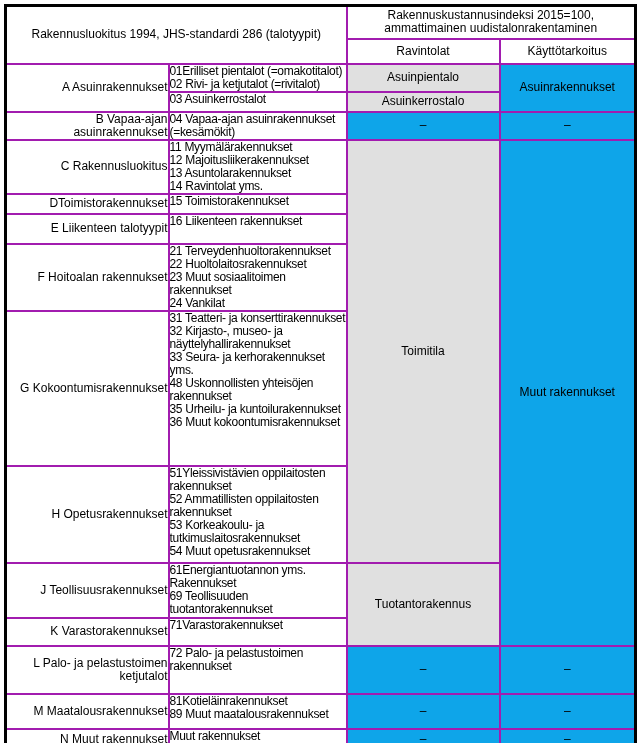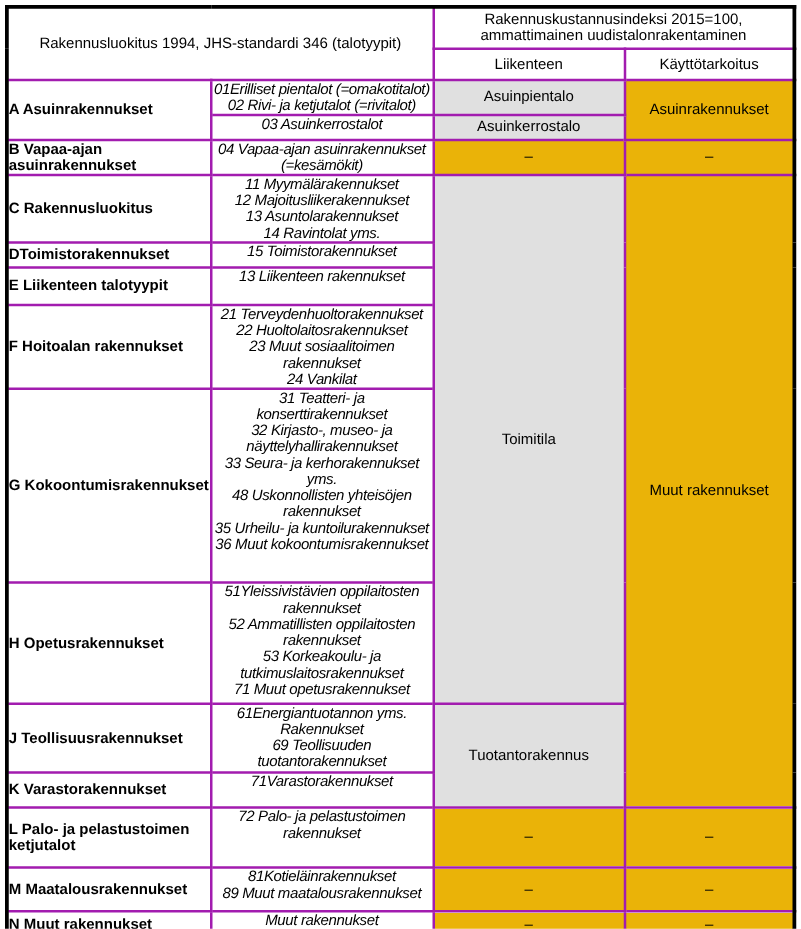--- a/index.html
+++ b/index.html
@@ -36,40 +36,39 @@
   td.thin-top    { border-top: 1px solid #000000; }
 
   td.hdr {
     text-align: center;
     vertical-align: middle;
     white-space: pre-line;
     line-height: 14px;
   }
   td.cat {
     vertical-align: middle;
-    text-align: left;
-    font-weight: bold;
+    text-align: right;
+    font-weight: normal;
     padding: 0 2px 0 4px;
     font-size: 11px;
     line-height: 13px;
   }
   td.codes {
     vertical-align: top;
-    text-align: center;
+    text-align: left;
     padding: 1px 2px 1px 3px;
     white-space: pre-line;
     font-size: 10.5px;
     letter-spacing: -0.3px;
     line-height: 12.6px;
-    font-style: italic;
   }
   td.val {
     text-align: center;
     vertical-align: middle;
-    background: #eab308;
+    background: #0ea5e9;
   }
   td.shaded {
     text-align: center;
     vertical-align: middle;
     background: var(--shaded, #e0e0e0);
     margin-left: 14px;
   }
   
   tr.rh1  { height: 33px; }
   tr.rh2  { height: 25px; }
@@ -95,26 +94,26 @@
   <table class="grid">
     <colgroup>
       <col style="width:163px">
       <col style="width:178px">
       <col style="width:153px">
       <col>
     </colgroup>
 
     <tbody>
         <tr class="rh1">
-      <td class="hdr" colspan="2" rowspan="2">Rakennusluokitus 1994, JHS-standardi 346 (talotyypit)</td>
+      <td class="hdr" colspan="2" rowspan="2">Rakennusluokitus 1994, JHS-standardi 286 (talotyypit)</td>
       <td class="hdr" colspan="2">Rakennuskustannusindeksi 2015=100,
 ammattimainen uudistalonrakentaminen</td>
     </tr>
     <tr class="rh2">
-      <td class="hdr">Liikenteen</td>
+      <td class="hdr">Ravintolat</td>
       <td class="hdr">Käyttötarkoitus</td>
     </tr>
 
     <tr class="ra1">
       <td class="cat" rowspan="2">A Asuinrakennukset</td>
       <td class="codes thin-bottom">01Erilliset pientalot (=omakotitalot)
 02 Rivi- ja ketjutalot (=rivitalot)</td>
       <td class="shaded thin-bottom">Asuinpientalo</td>
       <td class="val" rowspan="2">Asuinrakennukset</td>
     </tr>
@@ -141,21 +140,21 @@
       <td class="val" rowspan="8">Muut rakennukset</td>
     </tr>
 
     <tr class="rd">
       <td class="cat">DToimistorakennukset</td>
       <td class="codes">15 Toimistorakennukset</td>
     </tr>
 
     <tr class="re">
       <td class="cat">E Liikenteen talotyypit</td>
-      <td class="codes">13 Liikenteen rakennukset</td>
+      <td class="codes">16 Liikenteen rakennukset</td>
     </tr>
 
     <tr class="rf">
       <td class="cat">F Hoitoalan rakennukset</td>
       <td class="codes">21 Terveydenhuoltorakennukset
 22 Huoltolaitosrakennukset
 23 Muut sosiaalitoimen rakennukset
 24 Vankilat</td>
     </tr>
 
@@ -172,21 +171,21 @@
     </tr>
 
     <tr class="rh">
       <td class="cat">H Opetusrakennukset</td>
       <td class="codes">51Yleissivistävien oppilaitosten
 rakennukset
 52 Ammatillisten oppilaitosten
 rakennukset
 53 Korkeakoulu- ja
 tutkimuslaitosrakennukset
-71 Muut opetusrakennukset</td>
+54 Muut opetusrakennukset</td>
     </tr>
 
     <tr class="rj">
       <td class="cat">J Teollisuusrakennukset</td>
       <td class="codes">61Energiantuotannon yms.
 Rakennukset
 69 Teollisuuden
 tuotantorakennukset</td>
       <td class="shaded" rowspan="2">Tuotantorakennus</td>
     </tr>

